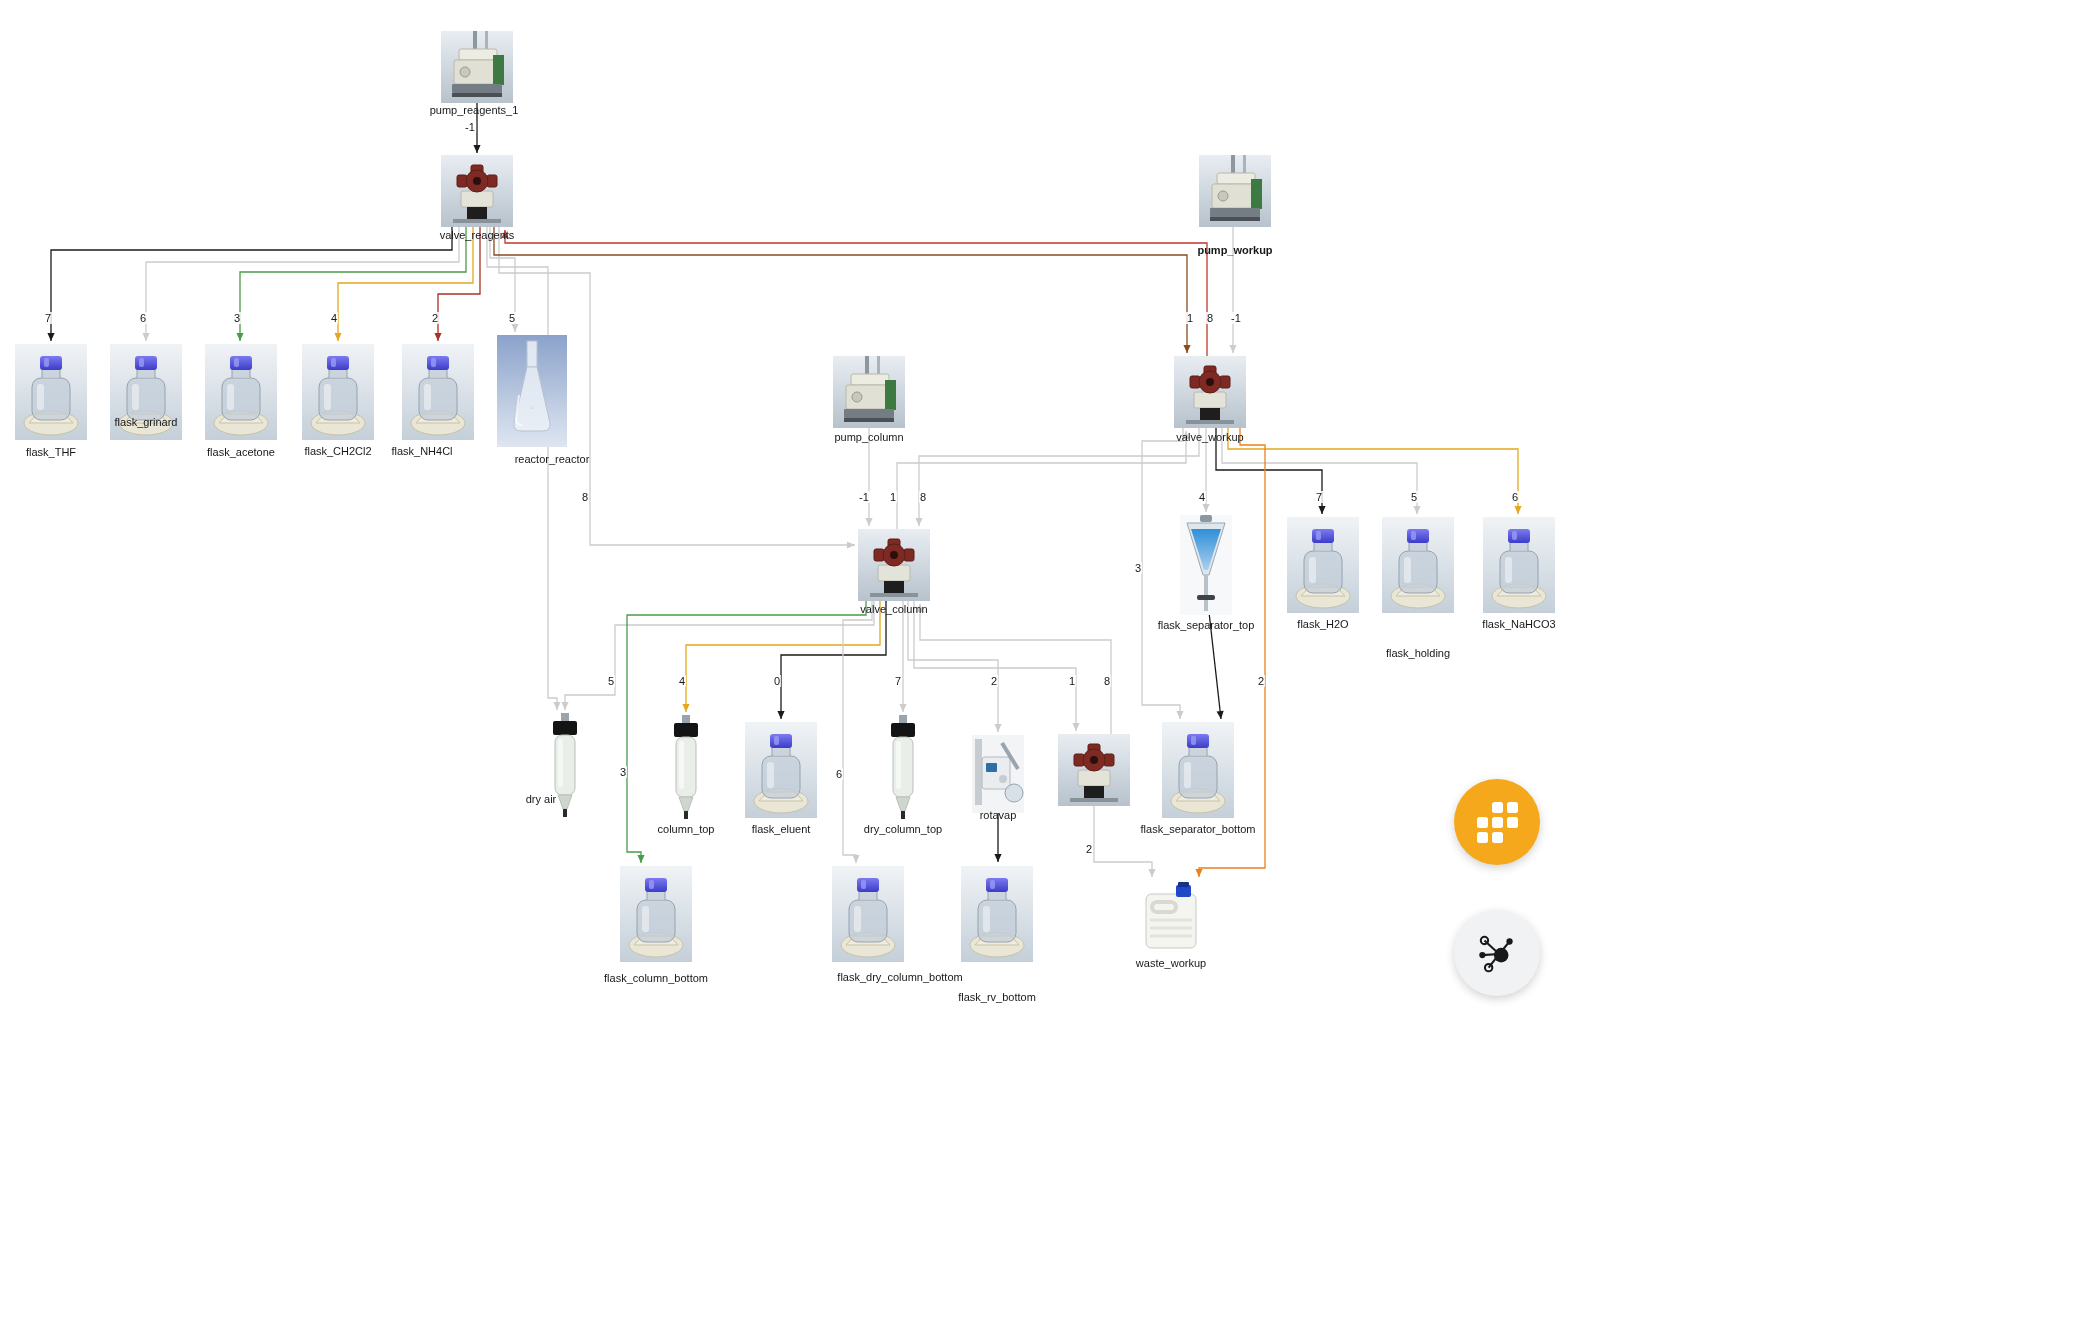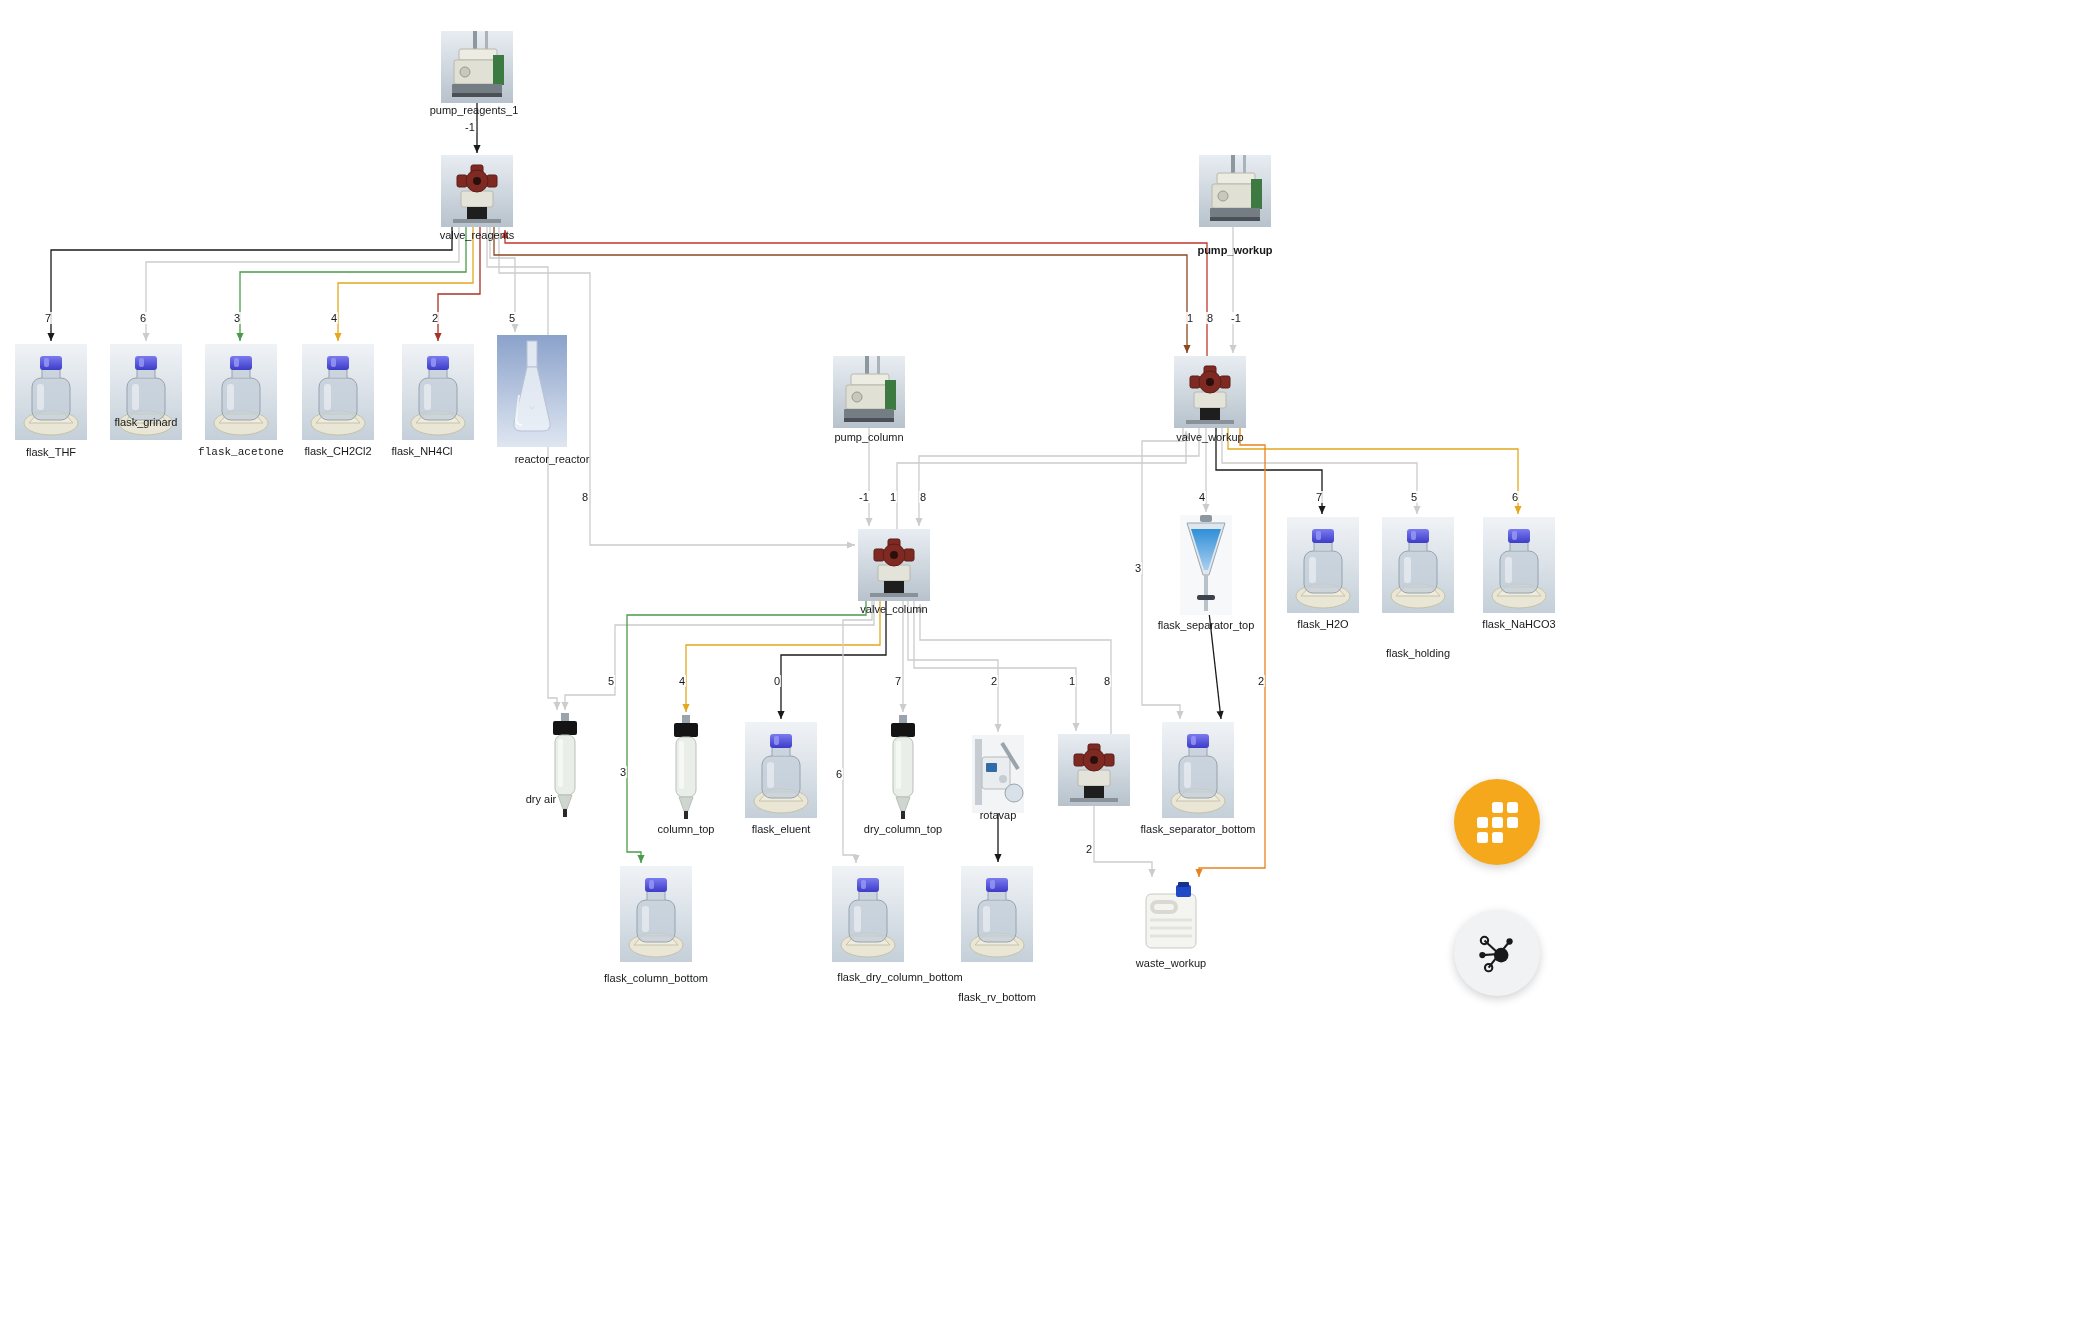--- a/index.html
+++ b/index.html
@@ -244,21 +244,21 @@
         <rect width="72" height="96" fill="url(#gBgF)"></rect>
         <ellipse cx="36" cy="79" rx="27" ry="12" fill="#e9e6d6" stroke="#c6c2a8"></ellipse>
         <path d="M14 79 L22 70 H50 L58 79 Z" fill="#efecdd" stroke="#c6c2a8"></path>
         <rect x="17" y="34" width="38" height="42" rx="9" fill="#c3cdd8" fill-opacity="0.75" stroke="#96a2ae"></rect>
         <path d="M27 34 L27 24 H45 L45 34" fill="#c3cdd8" fill-opacity="0.75" stroke="#96a2ae"></path>
         <rect x="25" y="12" width="22" height="14" rx="3" fill="url(#gCap)"></rect>
         <rect x="29" y="14" width="5" height="9" rx="2" fill="#9a9af5" fill-opacity="0.8"></rect>
         <rect x="22" y="40" width="7" height="26" rx="3" fill="#ffffff" fill-opacity="0.45"></rect>
       </svg>
     </div>
-    <div class="node-label" style="left: 241px; top: 446px; font-family: Liberation Mono, monospace;">flask_acetone</div>
+    <div class="node-label" style="left: 241px; top: 446px;">flask_acetone</div>
     <div class="node" style="left: 302px; top: 344px; width: 72px; height: 96px;">
       <svg width="72" height="96" viewBox="0 0 72 96">
         <rect width="72" height="96" fill="url(#gBgF)"></rect>
         <ellipse cx="36" cy="79" rx="27" ry="12" fill="#e9e6d6" stroke="#c6c2a8"></ellipse>
         <path d="M14 79 L22 70 H50 L58 79 Z" fill="#efecdd" stroke="#c6c2a8"></path>
         <rect x="17" y="34" width="38" height="42" rx="9" fill="#c3cdd8" fill-opacity="0.75" stroke="#96a2ae"></rect>
         <path d="M27 34 L27 24 H45 L45 34" fill="#c3cdd8" fill-opacity="0.75" stroke="#96a2ae"></path>
         <rect x="25" y="12" width="22" height="14" rx="3" fill="url(#gCap)"></rect>
         <rect x="29" y="14" width="5" height="9" rx="2" fill="#9a9af5" fill-opacity="0.8"></rect>
         <rect x="22" y="40" width="7" height="26" rx="3" fill="#ffffff" fill-opacity="0.45"></rect>

